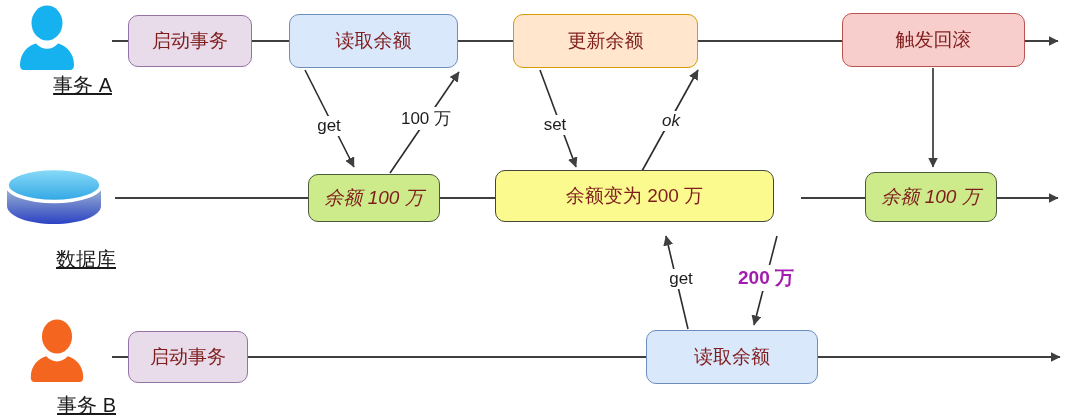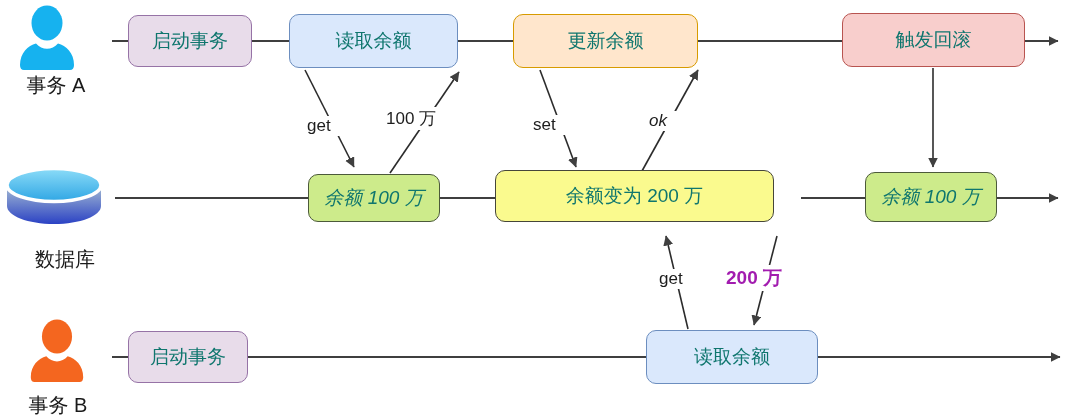--- a/index.html
+++ b/index.html
@@ -22,41 +22,43 @@
     height: 420px;
   }
   .node {
     position: absolute;
     display: flex;
     align-items: center;
     justify-content: center;
     border-radius: 10px;
     border: 1.6px solid #444;
     font-size: 19px;
-    color: #0f766e;
+    color: #7f1d1d;
     box-sizing: border-box;
     white-space: nowrap;
     z-index: 2;
   }
   .node.start    { background: #e8dcea; border-color: #9673a6; }
   .node.read     { background: #dae8fc; border-color: #6c8ebf; }
   .node.update   { background: #ffe6cc; border-color: #d79b00; }
   .node.rollback { background: #f8cecc; border-color: #b85450; }
   .node.balance  { background: #cdeb8b; border-color: #4c5a3a; font-style: italic; }
   .node.changed  { background: #fafa8e; border-color: #46463a; }
   .actor-label {
     position: absolute;
-    text-align: center;
+    text-align: right;
     font-size: 20px;
     color: #1a1a1a;
     z-index: 2;
     white-space: nowrap;
+    text-decoration: underline;
   }
   .msg {
     position: absolute;
+    text-align: center;
     font-size: 17px;
     color: #1d1d1d;
     z-index: 2;
     white-space: nowrap;
     background: #ffffff;
     padding: 0 2px;
   }
   .msg.red {
     color: #a21caf;
     font-weight: bold;
@@ -136,21 +138,21 @@
           <stop offset="1" stop-color="#2b42c4"></stop>
         </linearGradient>
         <linearGradient id="dbTop2" x1="0" y1="0" x2="0" y2="1">
           <stop offset="0" stop-color="#8cdcf8"></stop>
           <stop offset="1" stop-color="#2fa6e4"></stop>
         </linearGradient>
       </defs>
       <ellipse cx="50" cy="23" rx="47" ry="16.5" fill="url(#dbTop2)" stroke="#ffffff" stroke-width="3.5"></ellipse>
     </svg>
   </div>
-  <div class="actor-label" style="left:0px; top:246px; width:116px;padding-left:7px;">数据库</div>
+  <div class="actor-label" style="left:0px; top:246px; width:116px;">数据库</div>
 
   <div class="icon-wrap" style="left:24px; top:316px; width:66px; height:68px;">
     <svg width="66" height="68" viewBox="0 0 68 66">
       <ellipse cx="34" cy="19" rx="15.5" ry="17.5" fill="#f4661f"></ellipse>
       <path d="M11,66 Q7,66 7,61 C7,49 15,41.5 23,39.5 C29,46.5 39,46.5 45,39.5 C53,41.5 61,49 61,61 Q61,66 57,66 Z" fill="#f4661f"></path>
     </svg>
   </div>
   <div class="actor-label" style="left:0px; top:392px; width:116px;">事务 B</div>
 
   <div class="node start" style="left:128px; top:15px; width:124px; height:52px;">启动事务</div>

